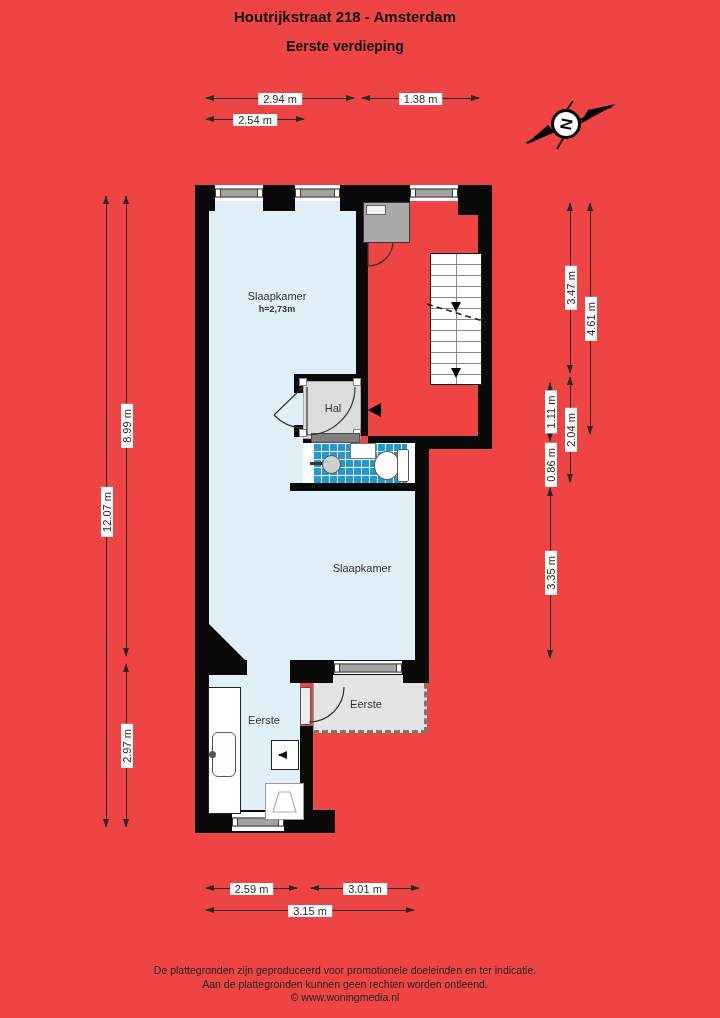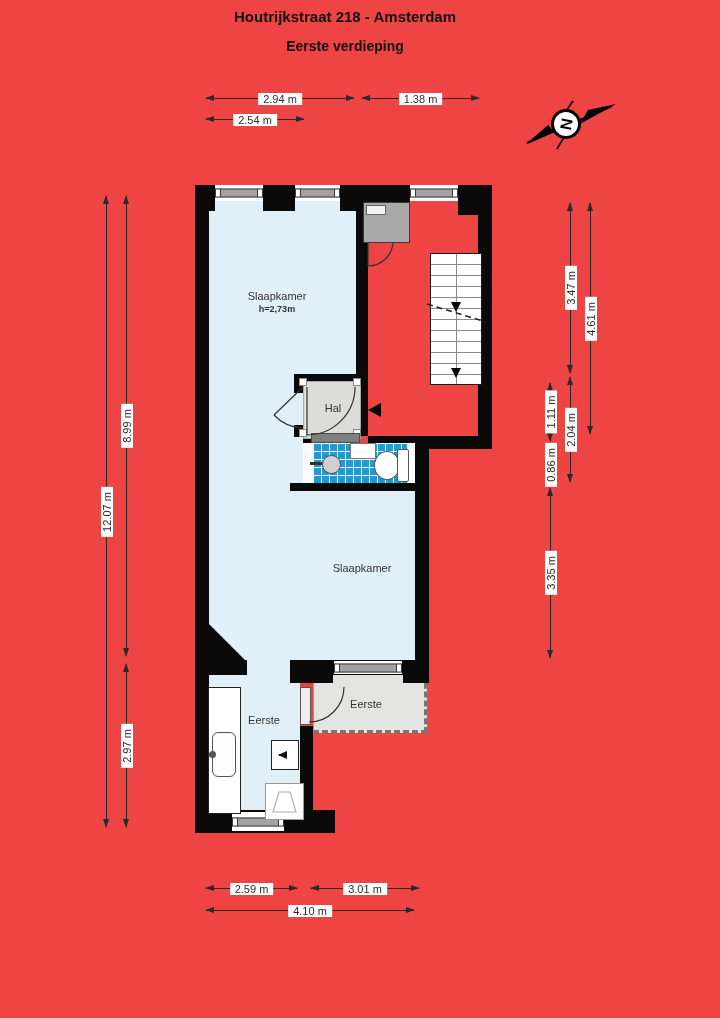--- a/index.html
+++ b/index.html
@@ -289,17 +289,22 @@
   <div class="dim dim-h" style="left:310px;top:884px;width:110px">
     <span class="line"></span>
       <span class="ah-l"></span>
       <span class="ah-r"></span>
     <span class="lbl">3.01 m</span>
   </div>
   <div class="dim dim-h" style="left:205px;top:906px;width:210px">
     <span class="line"></span>
       <span class="ah-l"></span>
       <span class="ah-r"></span>
-    <span class="lbl">4.10 m</span>
-  </div>
-
+    <span class="lbl">3.15 m</span>
+  </div>
+
+  <div id="footer-block">
+    <div>De plattegronden zijn geproduceerd voor promotionele doeleinden en ter indicatie.</div>
+    <div>Aan de plattegronden kunnen geen rechten worden ontleend.</div>
+    <div>© www.woningmedia.nl</div>
+  </div>
 
 </div>
 
 </body></html>

